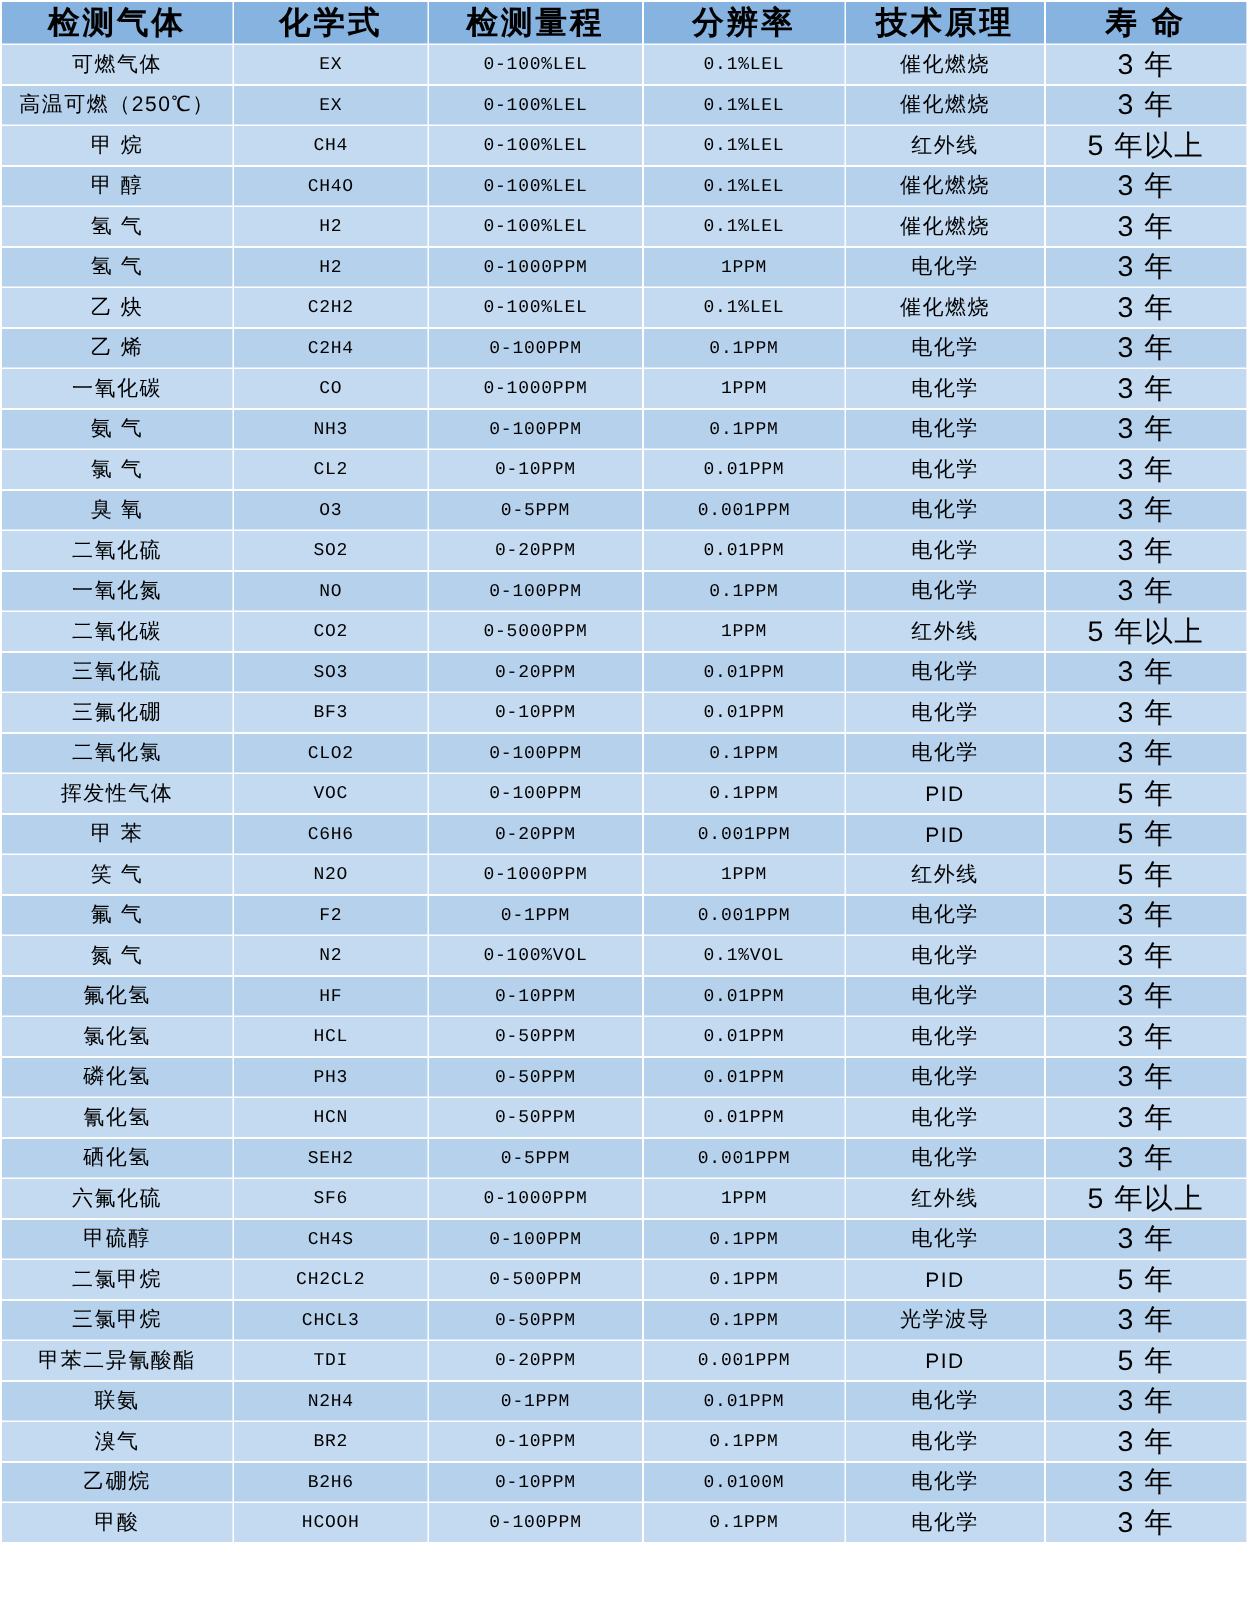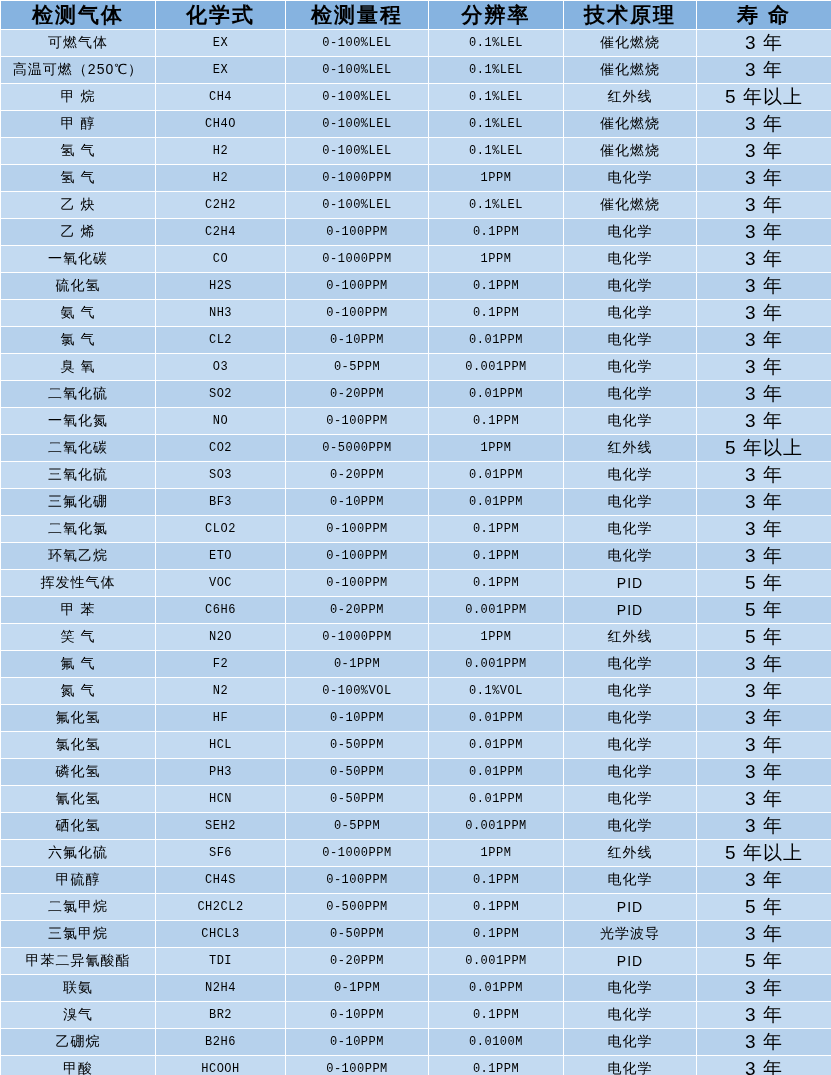--- a/index.html
+++ b/index.html
@@ -150,28 +150,20 @@
       </tr>
       <tr>
         <td class="cn">一氧化碳</td>
         <td class="mono">CO</td>
         <td class="mono">0-1000PPM</td>
         <td class="mono">1PPM</td>
         <td class="cn">电化学</td>
         <td class="life">3 年</td>
       </tr>
       <tr>
-        <td class="cn">硫化氢</td>
-        <td class="mono">H2S</td>
-        <td class="mono">0-100PPM</td>
-        <td class="mono">0.1PPM</td>
-        <td class="cn">电化学</td>
-        <td class="life">3 年</td>
-      </tr>
-      <tr>
         <td class="cn">氨 气</td>
         <td class="mono">NH3</td>
         <td class="mono">0-100PPM</td>
         <td class="mono">0.1PPM</td>
         <td class="cn">电化学</td>
         <td class="life">3 年</td>
       </tr>
       <tr>
         <td class="cn">氯 气</td>
         <td class="mono">CL2</td>
@@ -224,28 +216,20 @@
         <td class="cn">三氟化硼</td>
         <td class="mono">BF3</td>
         <td class="mono">0-10PPM</td>
         <td class="mono">0.01PPM</td>
         <td class="cn">电化学</td>
         <td class="life">3 年</td>
       </tr>
       <tr>
         <td class="cn">二氧化氯</td>
         <td class="mono">CLO2</td>
-        <td class="mono">0-100PPM</td>
-        <td class="mono">0.1PPM</td>
-        <td class="cn">电化学</td>
-        <td class="life">3 年</td>
-      </tr>
-      <tr>
-        <td class="cn">环氧乙烷</td>
-        <td class="mono">ETO</td>
         <td class="mono">0-100PPM</td>
         <td class="mono">0.1PPM</td>
         <td class="cn">电化学</td>
         <td class="life">3 年</td>
       </tr>
       <tr>
         <td class="cn">挥发性气体</td>
         <td class="mono">VOC</td>
         <td class="mono">0-100PPM</td>
         <td class="mono">0.1PPM</td>

